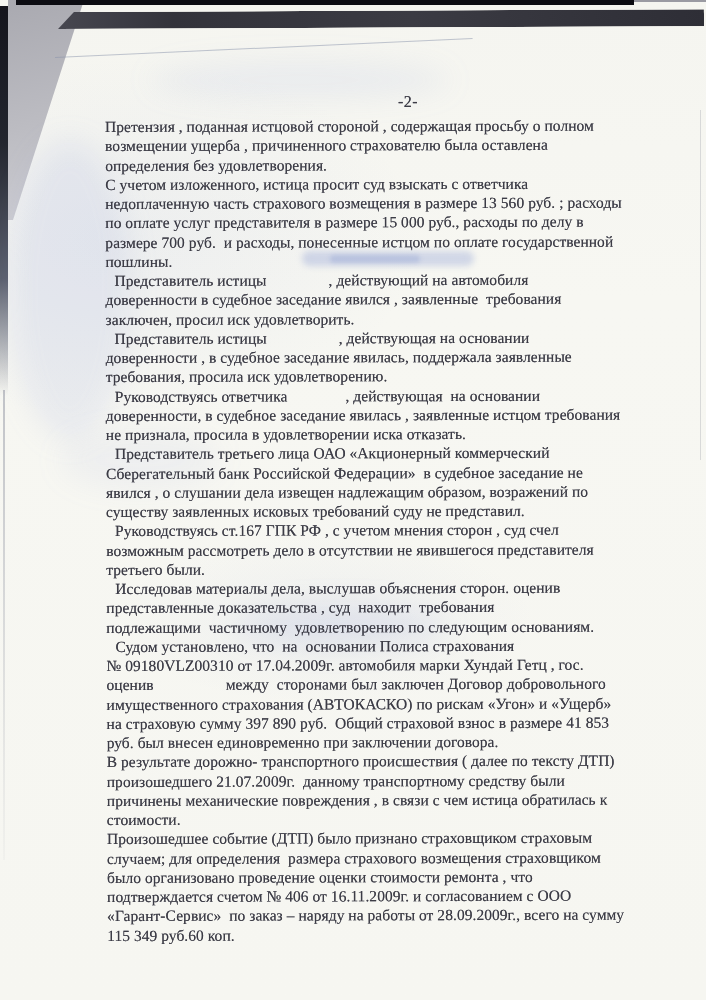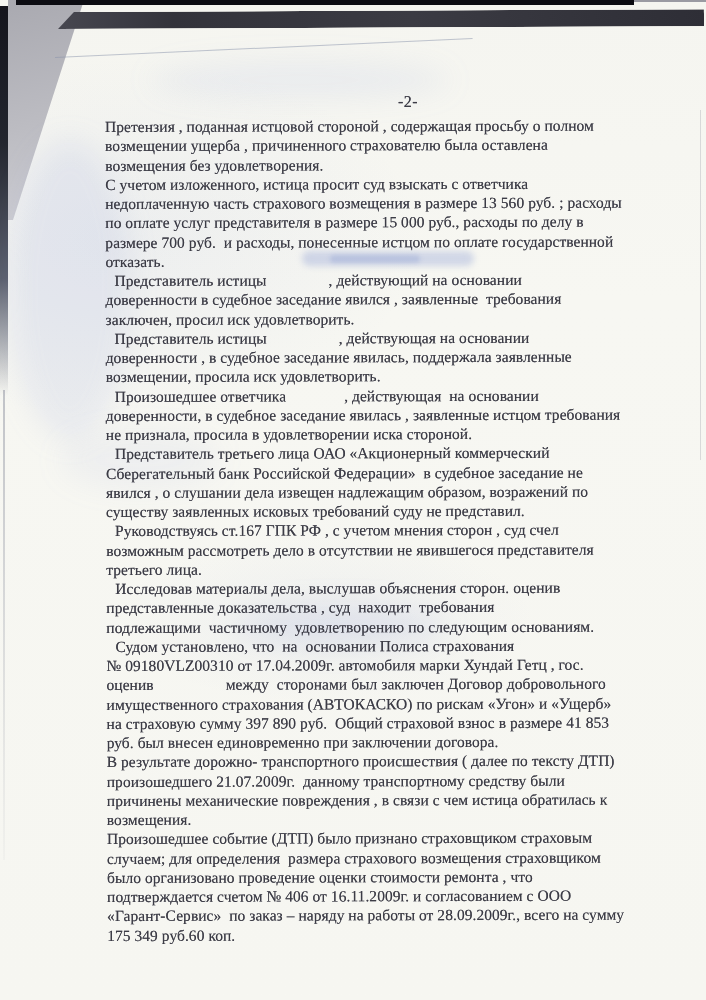--- a/index.html
+++ b/index.html
@@ -93,58 +93,58 @@
   <div class="right-edge-faint"></div>
   <div class="tint a"></div>
   <div class="tint b"></div>
   <div class="tint c"></div>
   <div class="tint d"></div>
 
   <div class="page-num">-2-</div>
   <div class="text-block">
       <div class="line"><span>Претензия , поданная истцовой стороной , содержащая просьбу о полном</span></div>
       <div class="line"><span>возмещении ущерба , причиненного страхователю была оставлена</span></div>
-      <div class="line"><span>возмещения без удовлетворения.</span></div>
+      <div class="line"><span>определения без удовлетворения.</span></div>
       <div class="line"><span>С учетом изложенного, истица просит суд взыскать с ответчика</span></div>
       <div class="line"><span>недоплаченную часть страхового возмещения в размере 13 560 руб. ; расходы</span></div>
       <div class="line"><span>по оплате услуг представителя в размере 15 000 руб., расходы по делу в</span></div>
       <div class="line"><span>размере 700 руб.&nbsp; и расходы, понесенные истцом по оплате государственной</span></div>
-      <div class="line"><span>отказать.</span></div>
-      <div class="line indent"><span>Представитель истицы</span><span class="gap" style="width: 62px;"></span><span>, действующий на основании</span></div>
+      <div class="line"><span>пошлины.</span></div>
+      <div class="line indent"><span>Представитель истицы</span><span class="gap" style="width: 62px;"></span><span>, действующий на автомобиля</span></div>
       <div class="line"><span>доверенности в судебное заседание явился , заявленные&nbsp; требования</span></div>
       <div class="line"><span>заключен, просил иск удовлетворить.</span></div>
       <div class="line indent"><span>Представитель истицы</span><span class="gap" style="width: 72px;"></span><span>, действующая на основании</span></div>
       <div class="line"><span>доверенности , в судебное заседание явилась, поддержала заявленные</span></div>
-      <div class="line"><span>возмещении, просила иск удовлетворить.</span></div>
-      <div class="line indent"><span>Произошедшее ответчика</span><span class="gap" style="width: 58px;"></span><span>, действующая&nbsp; на основании</span></div>
+      <div class="line"><span>требования, просила иск удовлетворению.</span></div>
+      <div class="line indent"><span>Руководствуясь ответчика</span><span class="gap" style="width: 58px;"></span><span>, действующая&nbsp; на основании</span></div>
       <div class="line"><span>доверенности, в судебное заседание явилась , заявленные истцом требования</span></div>
-      <div class="line"><span>не признала, просила в удовлетворении иска стороной.</span></div>
+      <div class="line"><span>не признала, просила в удовлетворении иска отказать.</span></div>
       <div class="line indent"><span>Представитель третьего лица ОАО «Акционерный коммерческий</span></div>
       <div class="line"><span>Сберегательный банк Российской Федерации»&nbsp; в судебное заседание не</span></div>
       <div class="line"><span>явился , о слушании дела извещен надлежащим образом, возражений по</span></div>
       <div class="line"><span>существу заявленных исковых требований суду не представил.</span></div>
       <div class="line indent"><span>Руководствуясь ст.167 ГПК РФ , с учетом мнения сторон , суд счел</span></div>
       <div class="line"><span>возможным рассмотреть дело в отсутствии не явившегося представителя</span></div>
-      <div class="line"><span>третьего лица.</span></div>
+      <div class="line"><span>третьего были.</span></div>
       <div class="line indent"><span>Исследовав материалы дела, выслушав объяснения сторон. оценив</span></div>
       <div class="line"><span>представленные доказательства , суд&nbsp; находит&nbsp; требования</span></div>
       <div class="line"><span>подлежащими&nbsp; частичному&nbsp; удовлетворению по следующим основаниям.</span></div>
       <div class="line indent"><span>Судом установлено, что&nbsp; на&nbsp; основании Полиса страхования</span></div>
       <div class="line"><span>№ 09180VLZ00310 от 17.04.2009г. автомобиля марки Хундай Гетц , гос.</span></div>
       <div class="line"><span>оценив</span><span class="gap" style="width: 72px;"></span><span>между&nbsp; сторонами был заключен Договор добровольного</span></div>
       <div class="line"><span>имущественного страхования (АВТОКАСКО) по рискам «Угон» и «Ущерб»</span></div>
       <div class="line"><span>на страховую сумму 397 890 руб.&nbsp; Общий страховой взнос в размере 41 853</span></div>
       <div class="line"><span>руб. был внесен единовременно при заключении договора.</span></div>
       <div class="line"><span>В результате дорожно- транспортного происшествия ( далее по тексту ДТП)</span></div>
       <div class="line"><span>произошедшего 21.07.2009г.&nbsp; данному транспортному средству были</span></div>
       <div class="line"><span>причинены механические повреждения , в связи с чем истица обратилась к</span></div>
-      <div class="line"><span>возмещения.</span></div>
+      <div class="line"><span>стоимости.</span></div>
       <div class="line"><span>Произошедшее событие (ДТП) было признано страховщиком страховым</span></div>
       <div class="line"><span>случаем; для определения&nbsp; размера страхового возмещения страховщиком</span></div>
       <div class="line"><span>было организовано проведение оценки стоимости ремонта , что</span></div>
       <div class="line"><span>подтверждается счетом № 406 от 16.11.2009г. и согласованием с ООО</span></div>
       <div class="line"><span>«Гарант-Сервис»&nbsp; по заказ – наряду на работы от 28.09.2009г., всего на сумму</span></div>
-      <div class="line"><span>175 349 руб.60 коп.</span></div>
+      <div class="line"><span>115 349 руб.60 коп.</span></div>
     </div>
 
   <div class="whiteout-smudge"></div>
   <div class="whiteout-smudge2"></div>
 </div>
 
 </body></html>

